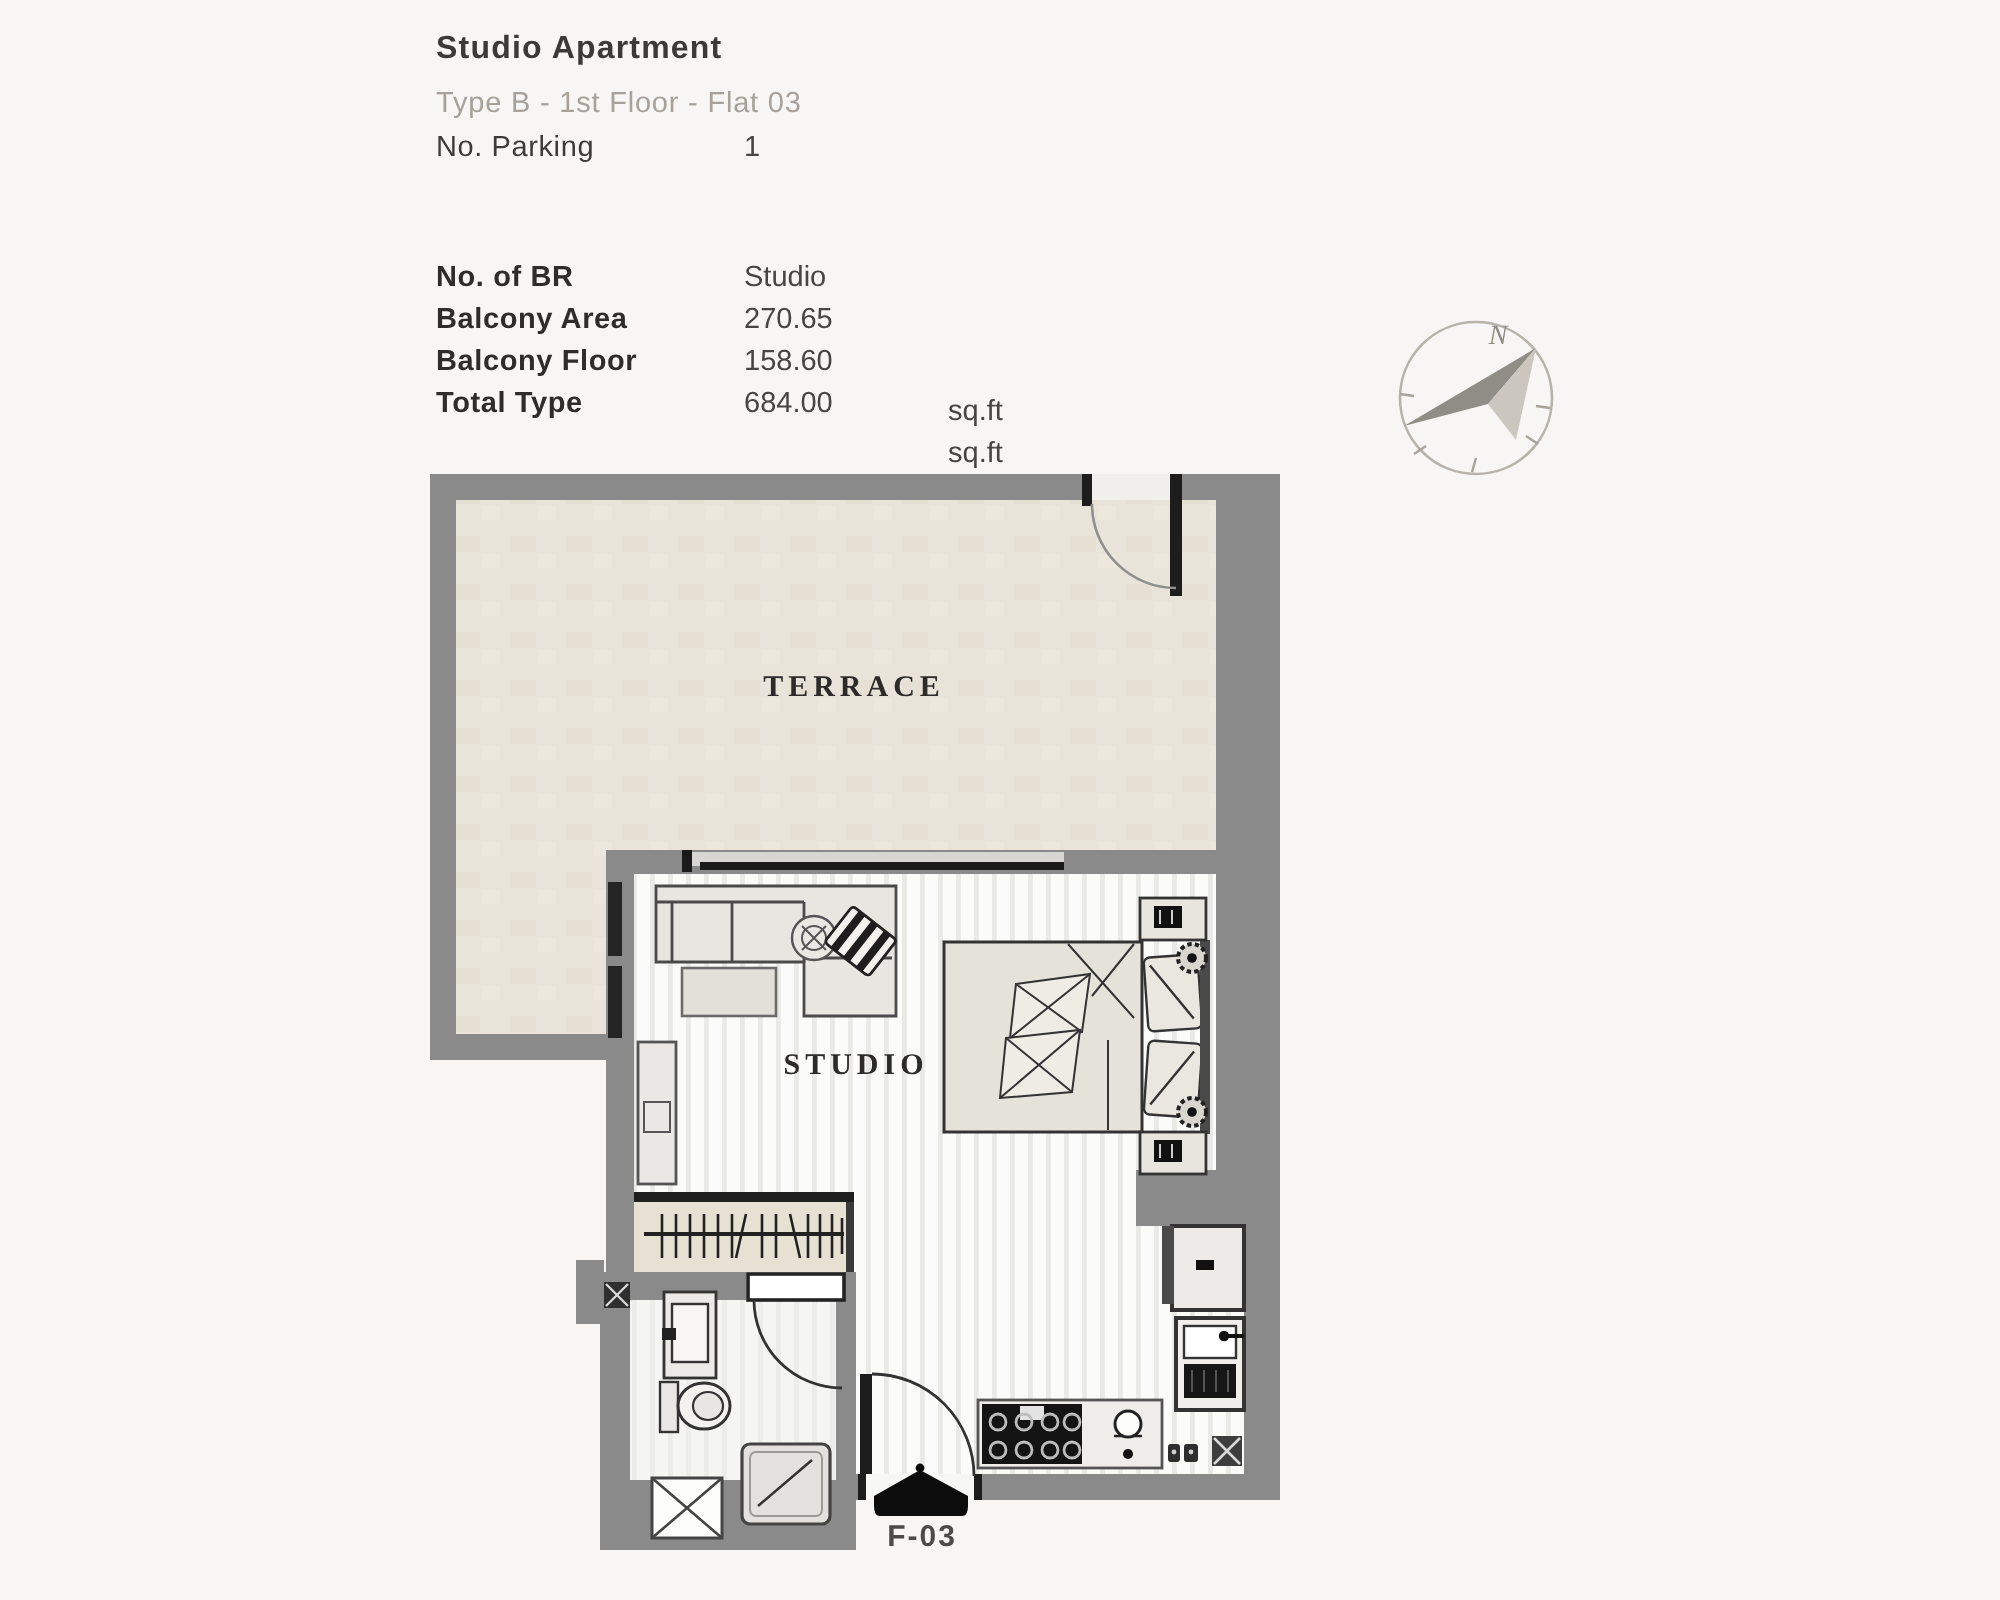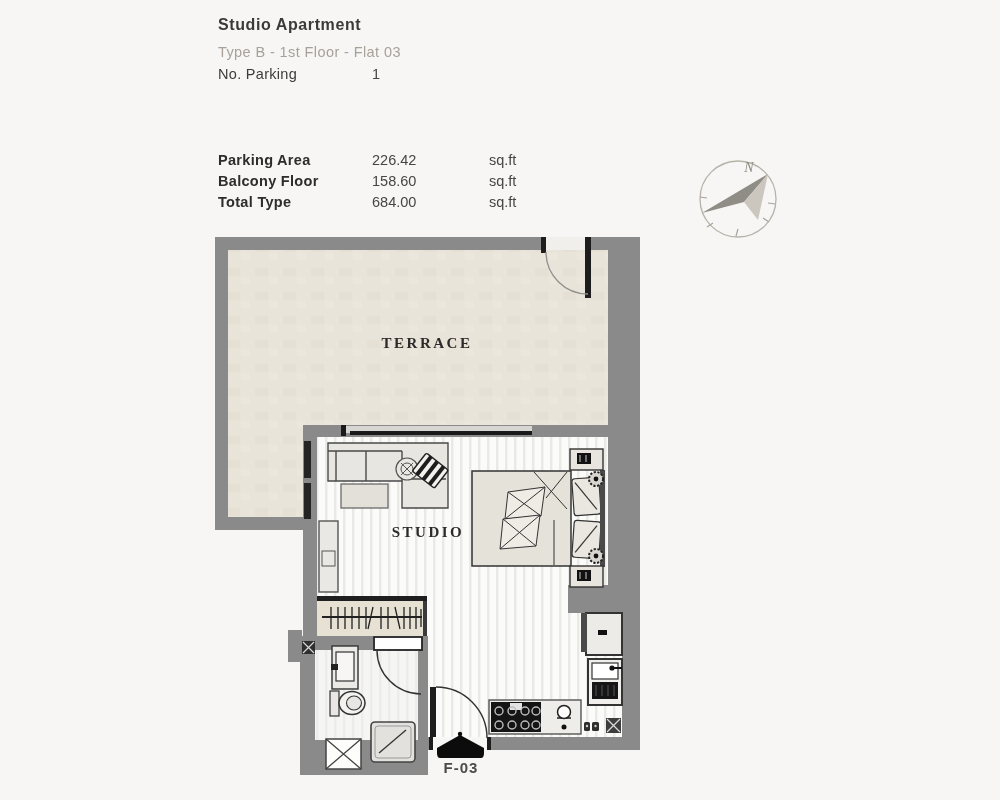--- a/index.html
+++ b/index.html
@@ -5,42 +5,47 @@
   html,body{margin:0;padding:0;}
   body{width:1000px;height:800px;background:#f7f6f4;font-family:"Liberation Sans",sans-serif;}
   #stage{position:relative;width:868px;height:800px;overflow:hidden;}
   .abs{position:absolute;}
   .title{left:218px;top:16px;font-size:16px;font-weight:bold;color:#3b3a39;letter-spacing:.6px;}
   .subtitle{left:218px;top:44px;font-size:14.5px;color:#a7a19a;letter-spacing:.4px;text-align:right;}
   .rowline{left:218px;width:360px;height:20px;font-size:14.5px;color:#3c3c3c;text-align:right;}
   .parkrow{top:66px;}
   .t-label{position:absolute;left:0;font-weight:bold;color:#2d2d2d;letter-spacing:.3px;}
   .t-value{position:absolute;left:154px;color:#454545;}
-  .t-unit{position:absolute;left:271px;color:#454545;}
+  .t-unit{position:absolute;left:256px;color:#454545;margin-top:46px;}
   .t0{top:131px}.t1{top:152px}.t2{top:173px}.t3{top:194px}
   svg text{font-family:"Liberation Serif",serif;}
   .roomlabel{font-weight:bold;letter-spacing:2.5px;font-size:15px;fill:#2c2b2a;}
   .marker-label{font-family:"Liberation Sans",sans-serif;font-weight:bold;font-size:15px;fill:#4b4b4b;letter-spacing:1px;}
   .north{font-style:italic;font-size:14px;fill:#8f8a82;}
 </style>
 </head>
 <body>
 
 <div id="stage">
 
   <div class="abs title">Studio Apartment</div>
   <div class="abs subtitle">Type B - 1st Floor - Flat 03</div>
   <div class="abs rowline parkrow">
     <span class="t-label" style="font-weight:normal;color:#3c3c3c;">No. Parking</span>
     <span class="t-value">1</span>
   </div>
 
+  <div class="abs rowline t0">
+    <span class="t-label">No. of BR</span>
+    <span class="t-value">Studio</span>
+    <span class="t-unit"></span>
+  </div>
   <div class="abs rowline t1">
-    <span class="t-label">Parking Area</span>
-    <span class="t-value">226.42</span>
+    <span class="t-label">Balcony Area</span>
+    <span class="t-value">270.65</span>
     <span class="t-unit">sq.ft</span>
   </div>
   <div class="abs rowline t2">
     <span class="t-label">Balcony Floor</span>
     <span class="t-value">158.60</span>
     <span class="t-unit">sq.ft</span>
   </div>
   <div class="abs rowline t3">
     <span class="t-label">Total Type</span>
     <span class="t-value">684.00</span>

